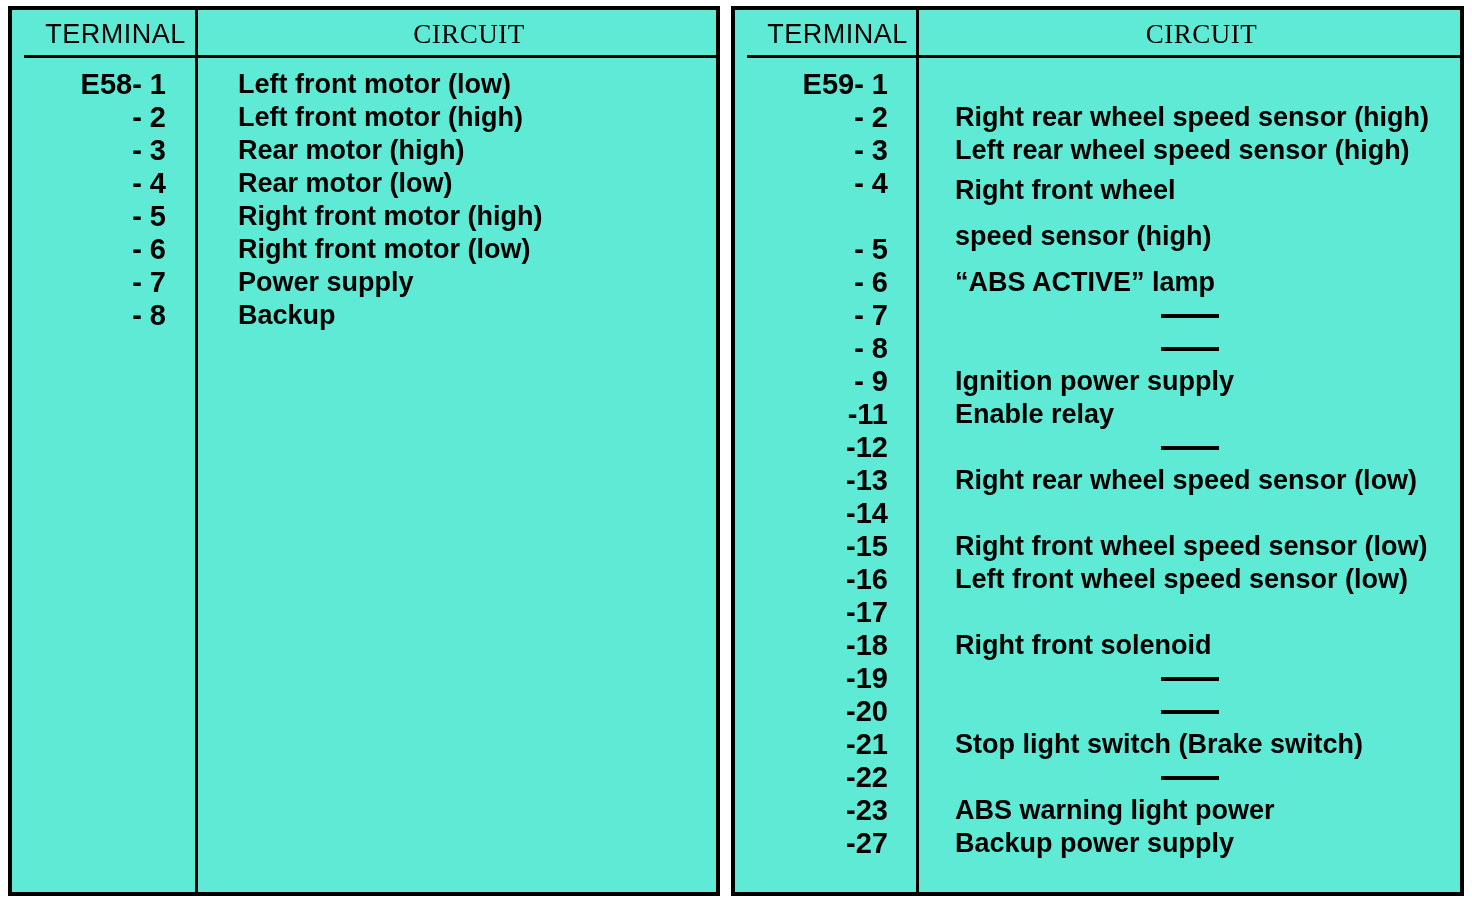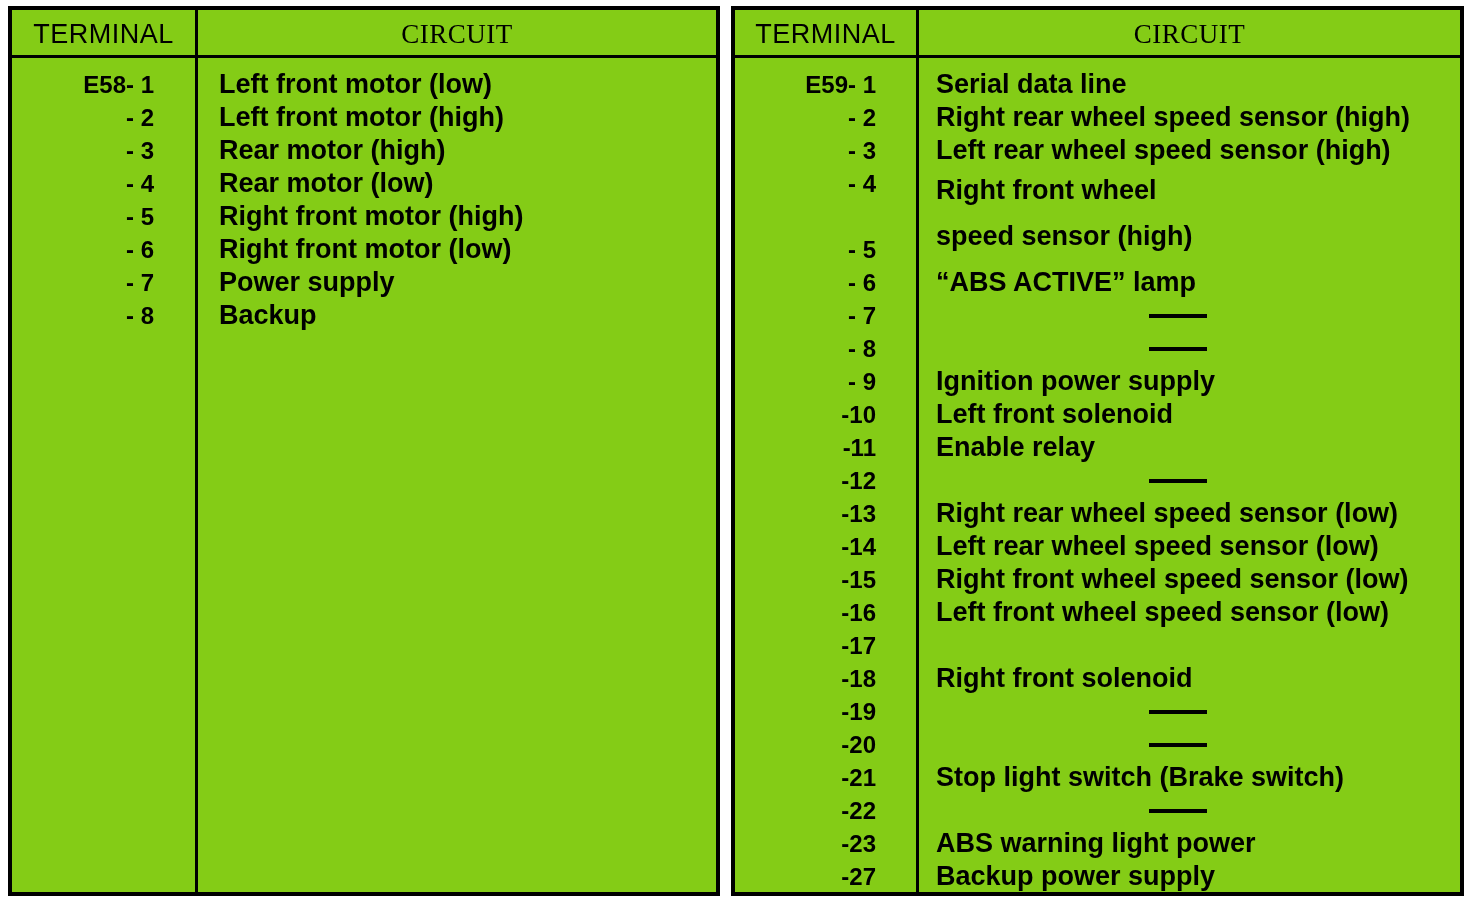--- a/index.html
+++ b/index.html
@@ -21,21 +21,22 @@
     left: 0; top: 0;
     width: 1472px;
     height: 912px;
   }
 
   
   .tbl {
     position: absolute;
     box-sizing: border-box;
     border: 4px solid #000;
-    background: #84cc16;
+    background: #5eead4;
+    padding-left: 12px;
   }
   #table-left  { left: 8px;   top: 6px;  width: 712px; height: 890px; }
   #table-right { left: 731px; top: 6px;  width: 733px; height: 890px; }
 
   .thead {
     position: relative;
     height: 48px;
     box-sizing: border-box;
     border-bottom: 3px solid #000;
   }
@@ -72,32 +73,33 @@
   }
   .row.tall { height: 66px; }
 
   .cell-term {
     position: absolute;
     top: 0;
     left: 0;
     height: 33px;
     line-height: 33px;
     text-align: right;
-    font-size: 24px;
+    font-size: 29px;
     font-weight: bold;
     white-space: nowrap;
   }
   .cell-circ {
     position: absolute;
     top: 0;
     height: 33px;
     line-height: 33px;
     font-size: 27px;
     font-weight: bold;
     white-space: pre-line;
+    margin-left: 7px;
   }
   .cell-circ.wrap {
     height: 66px;
     line-height: 46px;
     white-space: normal;
   }
 
   
   .cell-dash {
     position: absolute;
@@ -176,21 +178,20 @@
     <div class="vdiv"></div>
 
     <div class="thead">
       <div class="th th-term">TERMINAL</div>
       <div class="th th-circ">CIRCUIT</div>
     </div>
 
     <div class="tbody" id="body-right">
         <div class="row">
           <div class="cell-term">E59-  1</div>
-          <div class="cell-circ">Serial data line</div>
         </div>
         <div class="row">
           <div class="cell-term">-  2</div>
           <div class="cell-circ">Right rear wheel speed sensor (high)</div>
         </div>
         <div class="row">
           <div class="cell-term">-  3</div>
           <div class="cell-circ">Left rear wheel speed sensor (high)</div>
         </div>
         <div class="row tall">
@@ -210,38 +211,33 @@
         </div>
         <div class="row">
           <div class="cell-term">-  8</div>
           <div class="cell-dash"></div>
         </div>
         <div class="row">
           <div class="cell-term">-  9</div>
           <div class="cell-circ">Ignition power supply</div>
         </div>
         <div class="row">
-          <div class="cell-term">-10</div>
-          <div class="cell-circ">Left front solenoid</div>
-        </div>
-        <div class="row">
           <div class="cell-term">-11</div>
           <div class="cell-circ">Enable relay</div>
         </div>
         <div class="row">
           <div class="cell-term">-12</div>
           <div class="cell-dash"></div>
         </div>
         <div class="row">
           <div class="cell-term">-13</div>
           <div class="cell-circ">Right rear wheel speed sensor (low)</div>
         </div>
         <div class="row">
           <div class="cell-term">-14</div>
-          <div class="cell-circ">Left rear wheel speed sensor (low)</div>
         </div>
         <div class="row">
           <div class="cell-term">-15</div>
           <div class="cell-circ">Right front wheel speed sensor (low)</div>
         </div>
         <div class="row">
           <div class="cell-term">-16</div>
           <div class="cell-circ">Left front wheel speed sensor (low)</div>
         </div>
         <div class="row">

